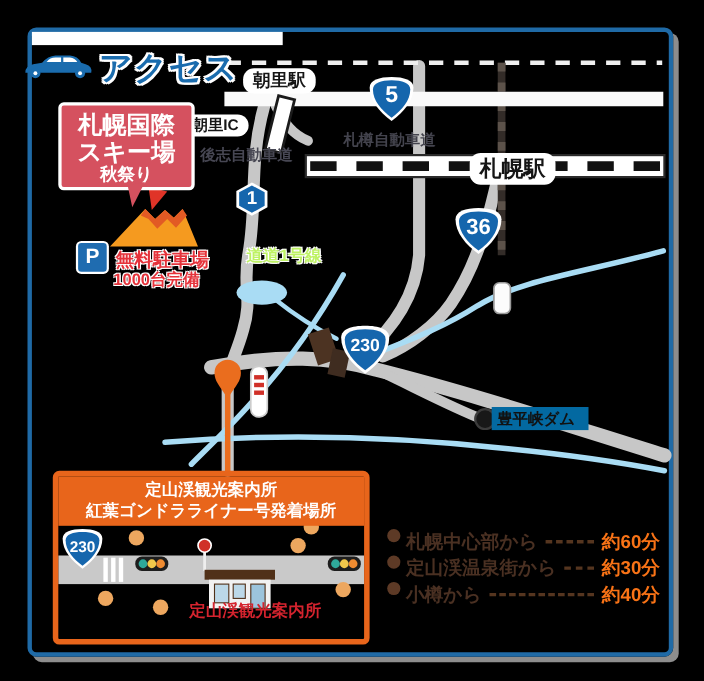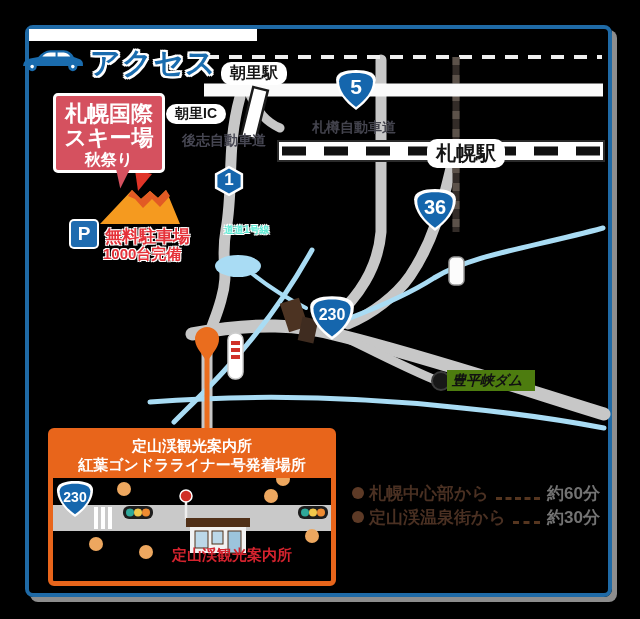--- a/index.html
+++ b/index.html
@@ -21,21 +21,21 @@
   
   .header { position:absolute; left:20px; top:42px; display:flex; align-items:flex-end; z-index:5; }
   .header .car { width:66px; height:36px; }
   .header .title {
     font-size:30px; font-weight:bold; color:#1a6cae; letter-spacing:1px; margin-left:4px; line-height:30px;
     text-shadow:-2px -2px 0 #fff,2px -2px 0 #fff,-2px 2px 0 #fff,2px 2px 0 #fff,0 -2px 0 #fff,0 2px 0 #fff,-2px 0 0 #fff,2px 0 0 #fff;
   }
 
   
   .balloon {
-    position:absolute; left:53px; top:93px; width:112px; height:80px;
+    position:absolute; left:53px; top:93px; width:124px; height:80px;
     background:#d5515f; border:3px solid #fff; border-radius:5px; z-index:6;
     color:#fff; text-align:center; padding-top:6px;
   }
   .balloon .l12 { font-size:22px; font-weight:bold; line-height:24px; }
   .balloon .l3  { font-size:16px; font-weight:bold; line-height:20px; }
   .balloon:after {
     content:""; position:absolute; left:62px; bottom:-17px;
     border-top:20px solid #d5515f; border-right:16px solid transparent;
     transform:rotate(-12deg);
   }
@@ -60,22 +60,22 @@
   .maptext { position:absolute; font-weight:bold; white-space:nowrap; z-index:3; }
   .outline-w { text-shadow:-1px -1px 0 #fff,1px -1px 0 #fff,-1px 1px 0 #fff,1px 1px 0 #fff; }
 
   .p-icon {
     position:absolute; left:71px; top:221px; width:26px; height:26px;
     background:#1f6cb0; color:#fff; font-weight:bold; font-size:19px;
     text-align:center; line-height:26px; border-radius:3px; box-shadow:0 0 0 2px #fff; z-index:4;
   }
 
   .dam-band {
-    position:absolute; left:447px; top:370px; width:88px; height:21px; background:#4d7c0f;
-    color:#111; font-weight:bold; font-size:14px; line-height:21px; padding-left:5px; z-index:3;font-style:italic;
+    position:absolute; left:447px; top:370px; width:88px; height:21px; background:#0369a1;
+    color:#111; font-weight:bold; font-size:14px; line-height:21px; padding-left:5px; z-index:3;
   }
 
   
   .inset {
     position:absolute; left:48px; top:428px; width:288px; height:158px;
     border:5px solid #e8651b; border-radius:6px; z-index:3; background:transparent;
   }
   .inset-head {
     background:#e8651b; color:#fff; font-weight:bold; text-align:center;
     font-size:15px; line-height:19px; padding:3px 0 4px;
@@ -84,25 +84,25 @@
     position:absolute; left:152px; top:546px; width:160px; text-align:center;
     color:#d4232e; font-weight:bold; font-size:15px; z-index:5;
   }
 
   
   .access { position:absolute; left:352px; top:475px; width:248px; z-index:4; }
   .access-title { display:flex; align-items:center; }
   .access-title .t { color:#d43b47; font-weight:bold; font-size:19px; }
   .access-title .car2 { width:46px; height:25px; margin-left:8px; }
   .access-rows { margin-top:6px; }
-  .arow { display:flex; align-items:center; height:24px; }
+  .arow { display:flex; align-items:flex-start; height:24px; }
   .arow .bullet { width:12px; height:12px; border-radius:50%; background:#5d3a26; flex:0 0 auto; }
   .arow .from { font-size:17px; font-weight:bold; color:#4a3022; margin-left:5px; white-space:nowrap; }
   .arow .leader { flex:1 1 auto; border-bottom:3px dashed #55351f; height:13px; margin:0 7px; }
-  .arow .time { font-size:17px; font-weight:bold; color:#737373; white-space:nowrap; }
+  .arow .time { font-size:17px; font-weight:bold; color:#f97316; white-space:nowrap; }
 </style>
 </head>
 <body>
 
 <div id="app">
 
   <div class="frame"></div>
   <div class="top-strip"></div>
 
   <svg class="abs" style="left:0;top:0;z-index:1" width="640" height="619" viewBox="0 0 640 619">
@@ -221,21 +221,21 @@
     <div class="l12">スキー場</div>
     <div class="l3">秋祭り</div>
   </div>
 
   <div class="pill" style="left:221px;top:62px;font-size:16px">朝里駅</div>
   <div class="pill" style="left:166px;top:104px;font-size:14px">朝里IC</div>
   <div class="pill" style="left:427px;top:139px;font-size:20px">札幌駅</div>
 
   <div class="maptext" style="left:182px;top:132px;font-size:14px;color:#474753">後志自動車道</div>
   <div class="maptext" style="left:312px;top:119px;font-size:14px;color:#43434d">札樽自動車道</div>
-  <div class="maptext outline-w" style="left:224px;top:223px;font-size:10px;color:#5eead4">道道1号線</div>
+  <div class="maptext outline-w" style="left:224px;top:223px;font-size:15px;color:#bef264">道道1号線</div>
 
   <div class="shield" style="left:335px;top:69px;width:42px;height:42px">
     <svg viewBox="0 0 60 60">
         <path class="sh-outer" d="M30 58.5 C14 47 1.5 32 1.5 15.5 C1.5 5.5 14 1.5 30 1.5 C46 1.5 58.5 5.5 58.5 15.5 C58.5 32 46 47 30 58.5 Z"></path>
         <path class="sh-inner" d="M30 58.5 C14 47 1.5 32 1.5 15.5 C1.5 5.5 14 1.5 30 1.5 C46 1.5 58.5 5.5 58.5 15.5 C58.5 32 46 47 30 58.5 Z" transform="translate(30 30) scale(0.85) translate(-30 -30)"></path>
       </svg>
     <span class="sh-num" style="font-size:21px">5</span>
   </div>
 
   <div class="shield hex" style="left:213px;top:164px;width:32px;height:34px">
@@ -292,16 +292,22 @@
         <span class="from">札幌中心部から</span>
         <span class="leader"></span>
         <span class="time">約60分</span>
       </div>
       <div class="arow">
         <span class="bullet"></span>
         <span class="from">定山渓温泉街から</span>
         <span class="leader"></span>
         <span class="time">約30分</span>
       </div>
+      <div class="arow">
+        <span class="bullet"></span>
+        <span class="from">小樽から</span>
+        <span class="leader"></span>
+        <span class="time">約40分</span>
+      </div>
     </div>
   </div>
 
 </div>
 
 </body></html>

